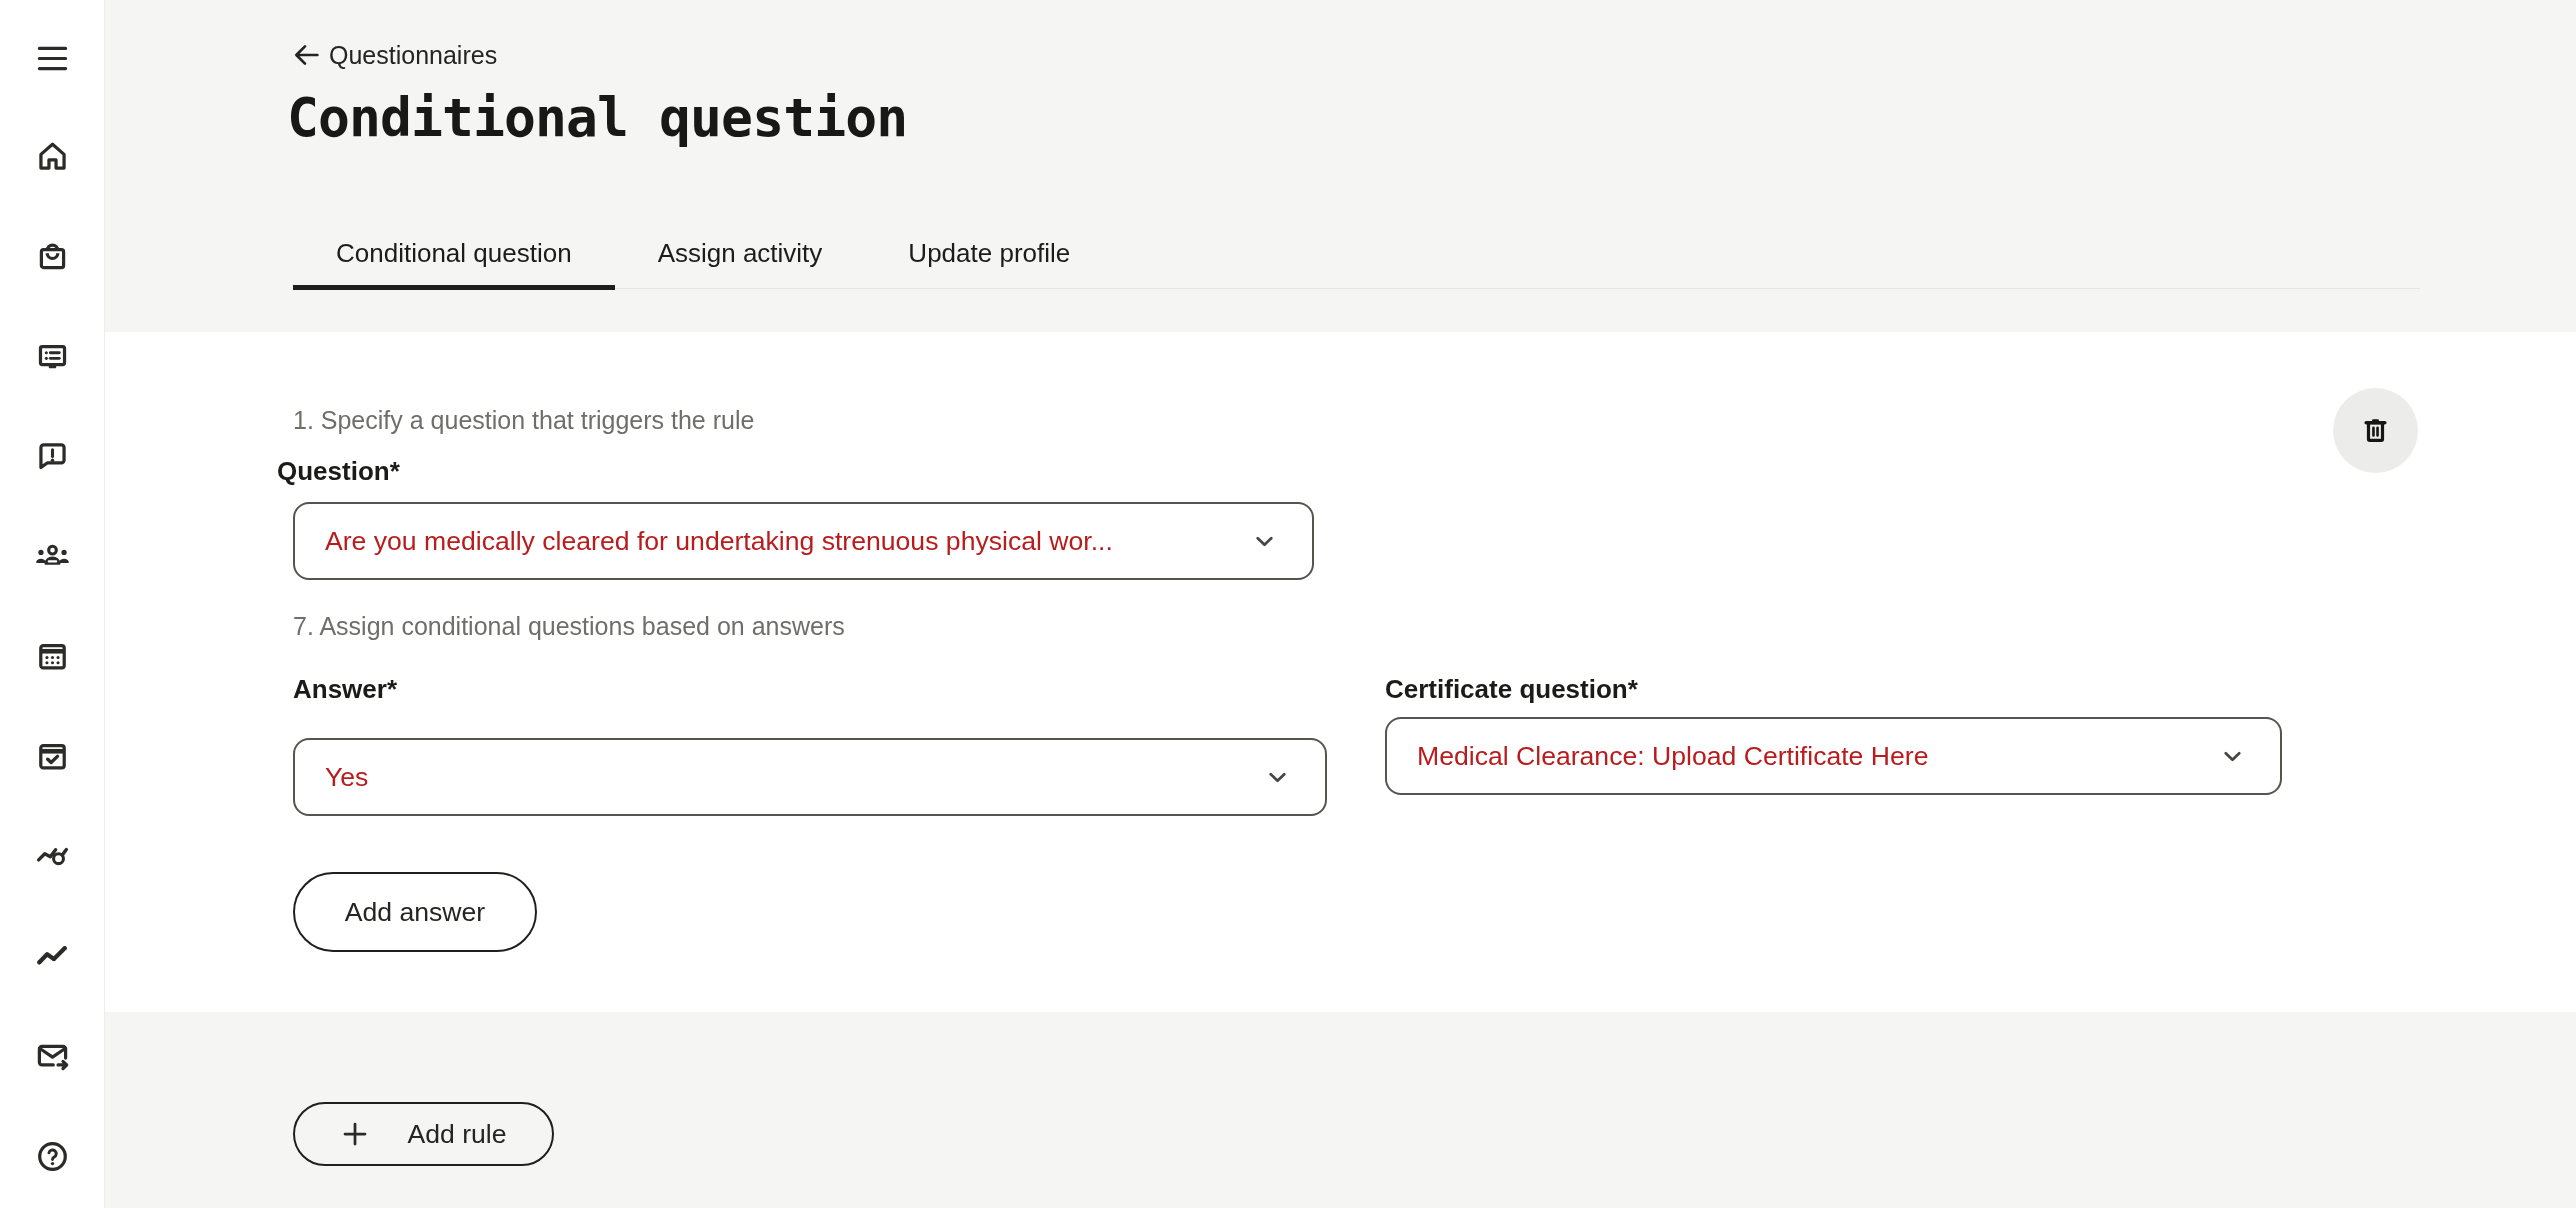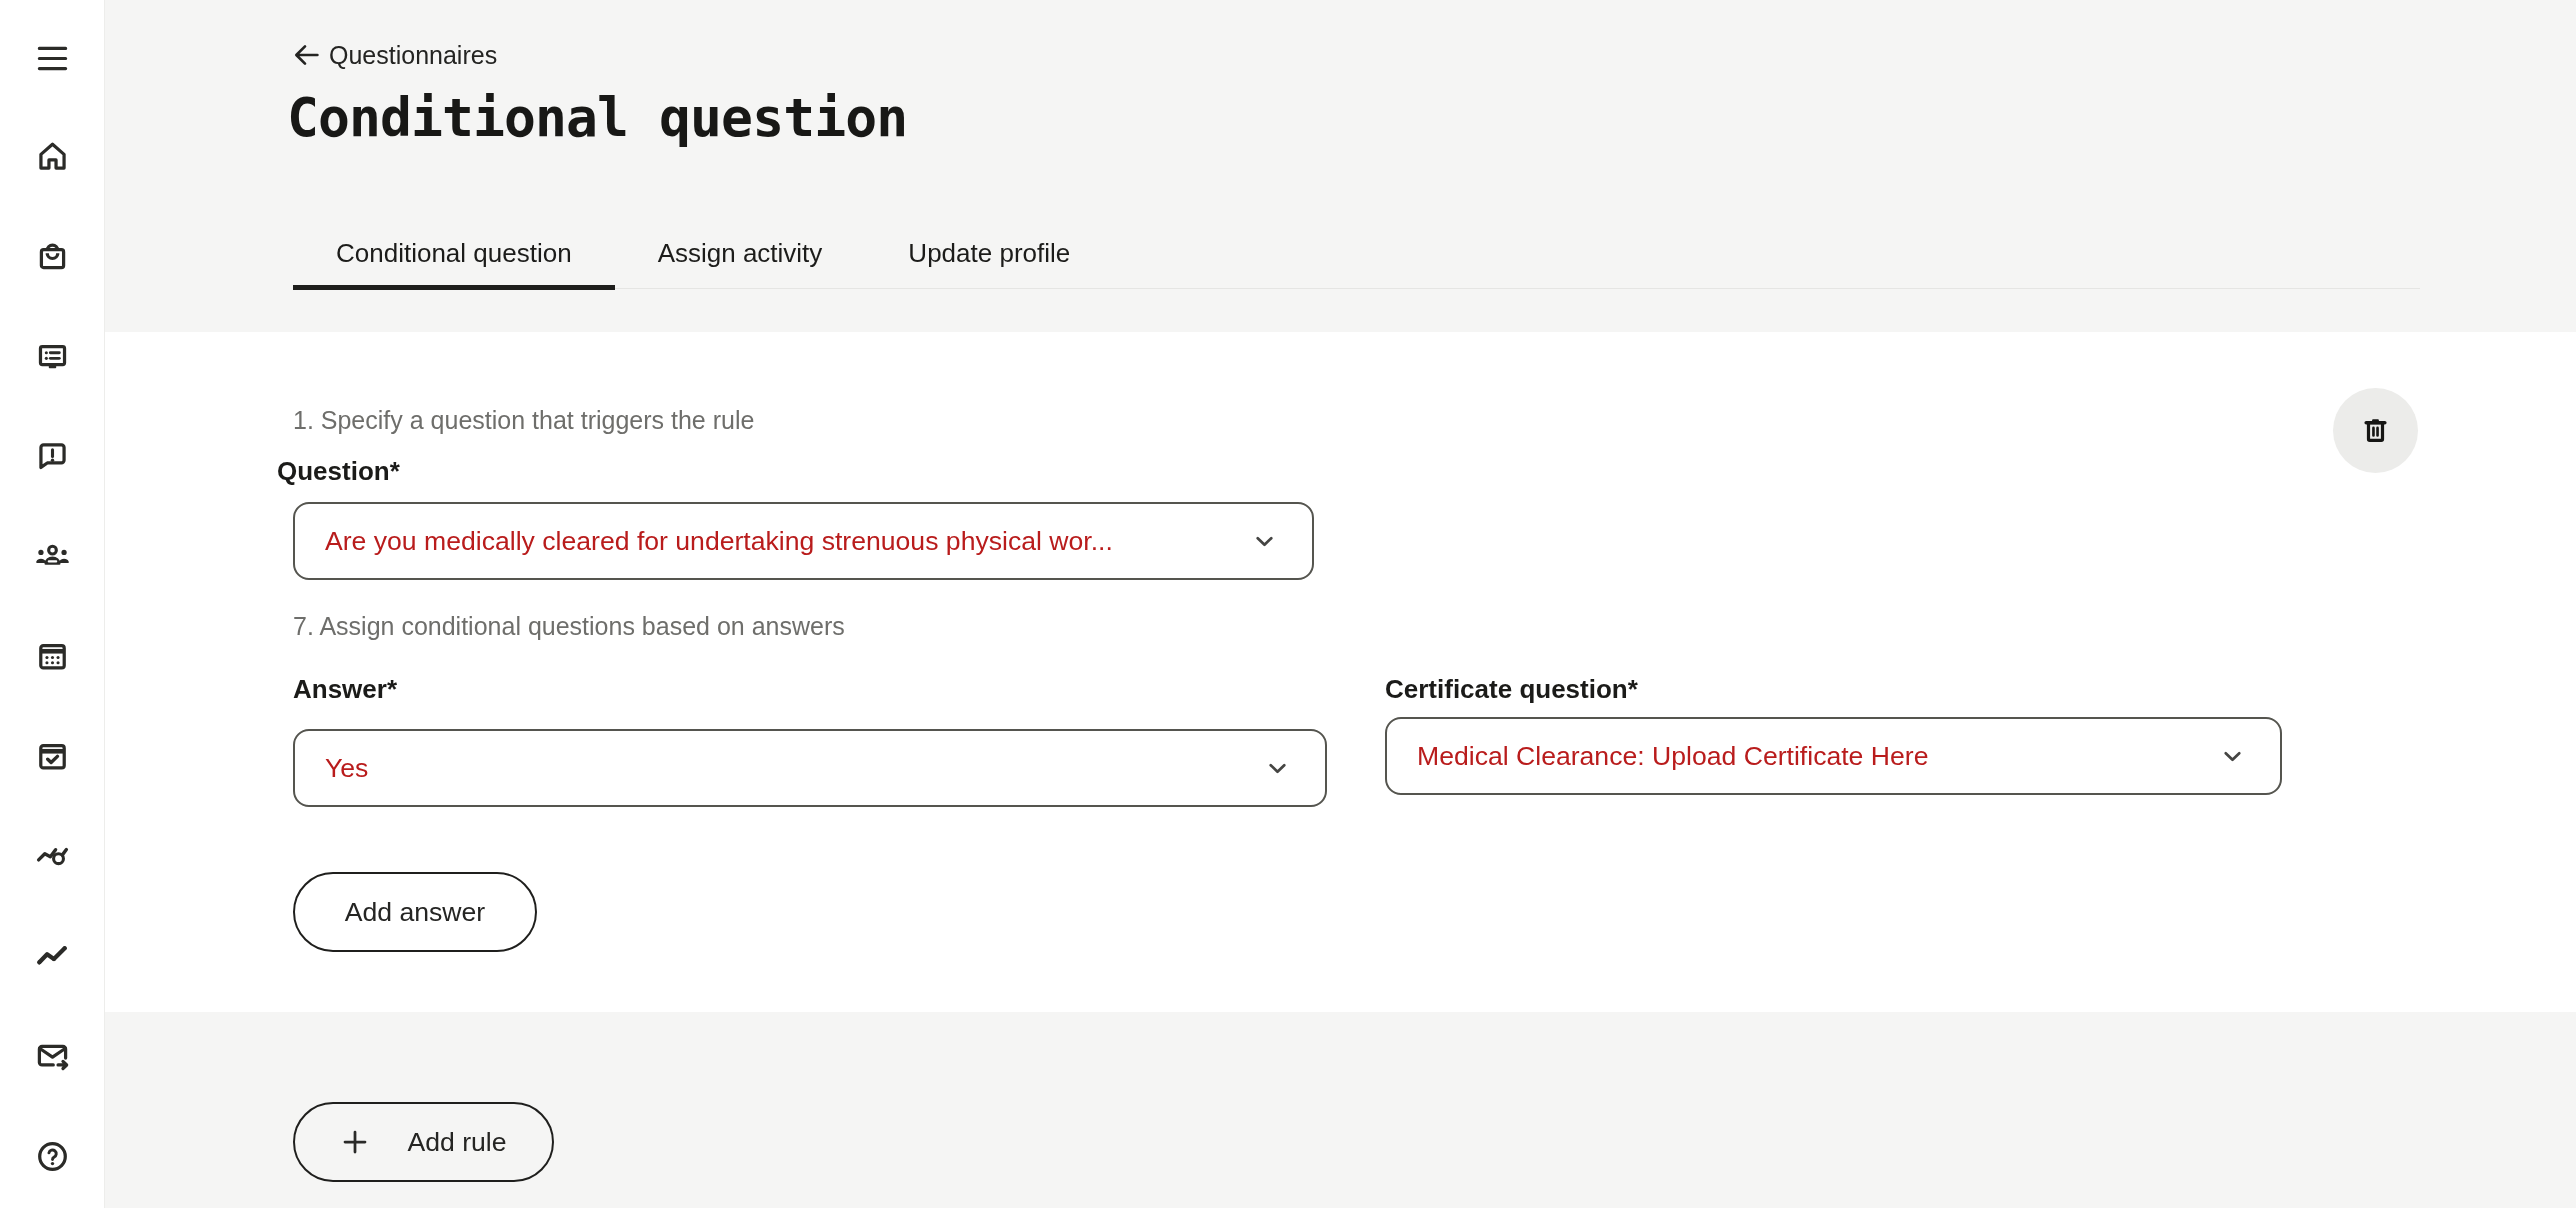--- a/index.html
+++ b/index.html
@@ -80,34 +80,34 @@
   .select {
     position: absolute; height: 78px; background: #ffffff;
     border: 2.2px solid #55554f; border-radius: 16px; cursor: pointer;
     display: flex; align-items: center; padding: 0 97px 0 30px;
     font-size: 26.6px; color: #b91c1c; font-family: inherit; text-align: left;
   }
   .select-value { white-space: nowrap; overflow: hidden; }
   .select .chev { position: absolute; right: 35px; top: 50%; margin-top: -12.4px; color: #45454 3; }
   .select .chev { color: #454543; }
   .select-question { left: 188px; top: 170px; width: 1021px; }
-  .select-answer { left: 188px; top: 397px; width: 1034px; }
+  .select-answer { left: 188px; top: 406px; width: 1034px; }
   .select-conditional { left: 1280px; top: 385px; width: 897px; }
 
   .pill-btn {
     display: flex; align-items: center; justify-content: center;
     border: 2.7px solid #1f1f1d; border-radius: 41px; cursor: pointer;
     font-size: 26.6px; color: #252523; font-family: inherit; background: #ffffff;
   }
   .add-answer-btn { position: absolute; left: 188px; top: 540px; width: 244px; height: 80px; }
 
   
   .footer-area { position: absolute; top: 1013px; left: 0; right: 0; height: 196px; background: #f5f5f4; }
   .add-rule-btn {
-    position: absolute; left: 188px; top: 89px; width: 261px; height: 80px;
+    position: absolute; left: 188px; top: 89px; width: 261px; height: 64px;
     background: transparent; gap: 37px;
   }
 </style>
 </head>
 <body>
 
 <nav class="sidebar">
   <button class="icon-btn menu-btn">
     <svg width="37" height="37" viewBox="0 0 24 24" fill="none" stroke="currentColor" stroke-width="2.1" stroke-linecap="round">
       <path d="M3.5 5.5h17M3.5 12h17M3.5 18.5h17"></path>

